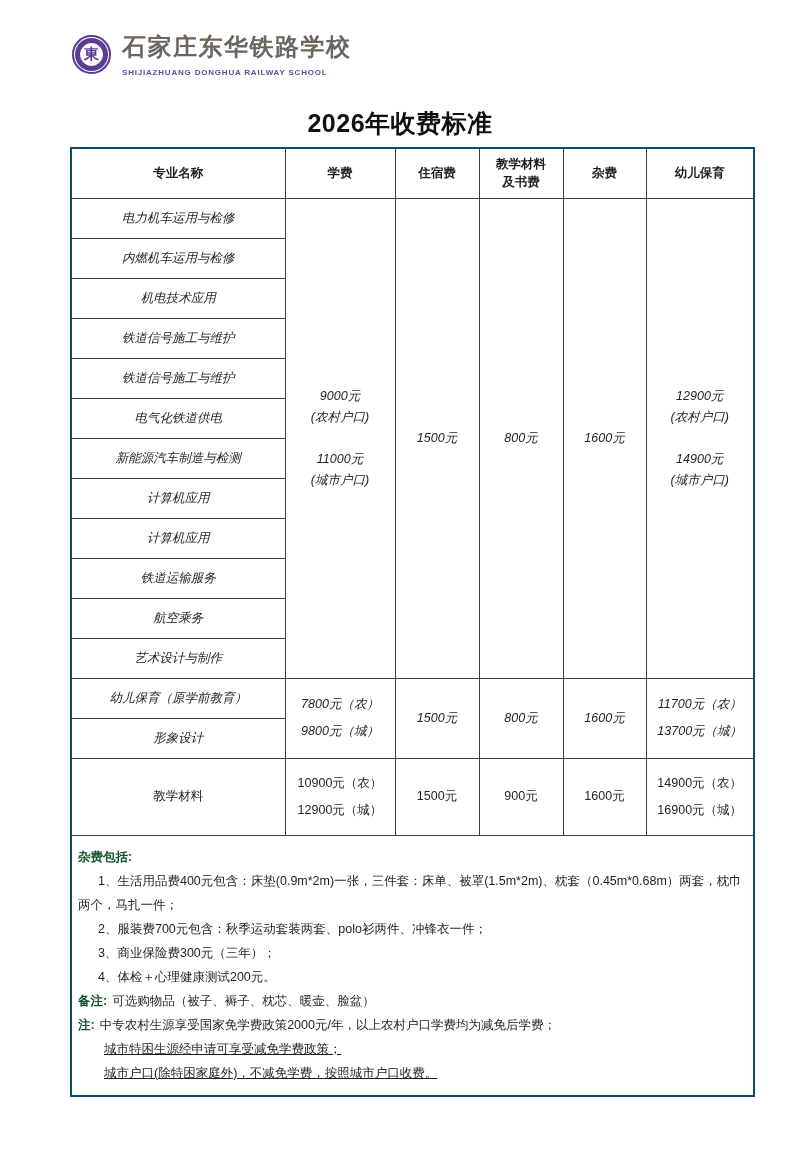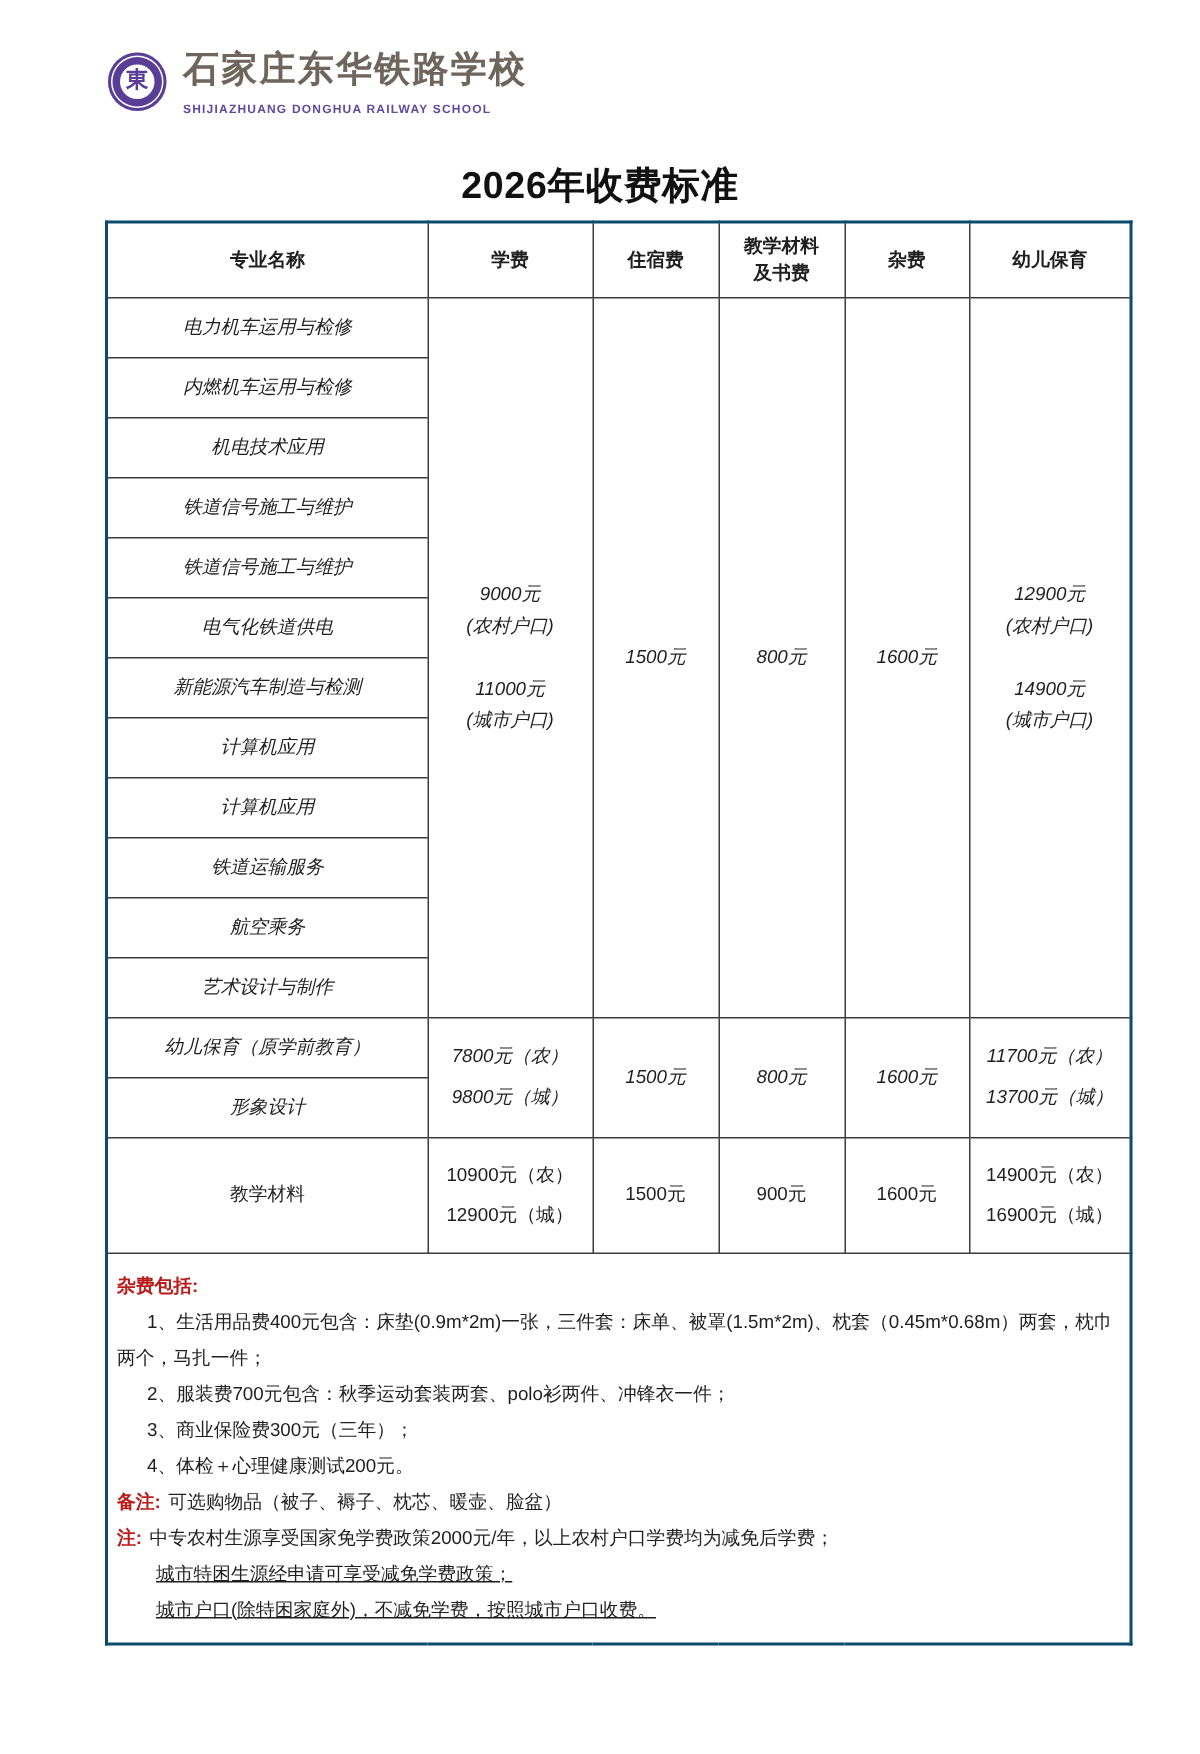--- a/index.html
+++ b/index.html
@@ -67,21 +67,21 @@
   .cell-two div { line-height: 27px; }
   .vgap { height: 21px; }
 
   
   .notes-cell {
     text-align: left !important; vertical-align: top !important;
     padding: 9px 8px 10px 6px !important;
     height: 206px;
   }
   .notes-cell div { font-size: 12.5px; line-height: 24px; }
-  .red  { color: #b91c1c; }
+  .red  { color: #14532d; }
   .bold { font-weight: bold; }
   .n-item { text-indent: 1.6em; }
   .n-label { margin-right: 5px; }
   .n-cont { padding-left: 26px; text-decoration: underline; }
 </style>
 </head>
 <body>
 
 <div class="brand">
   <div class="logo-circle">

